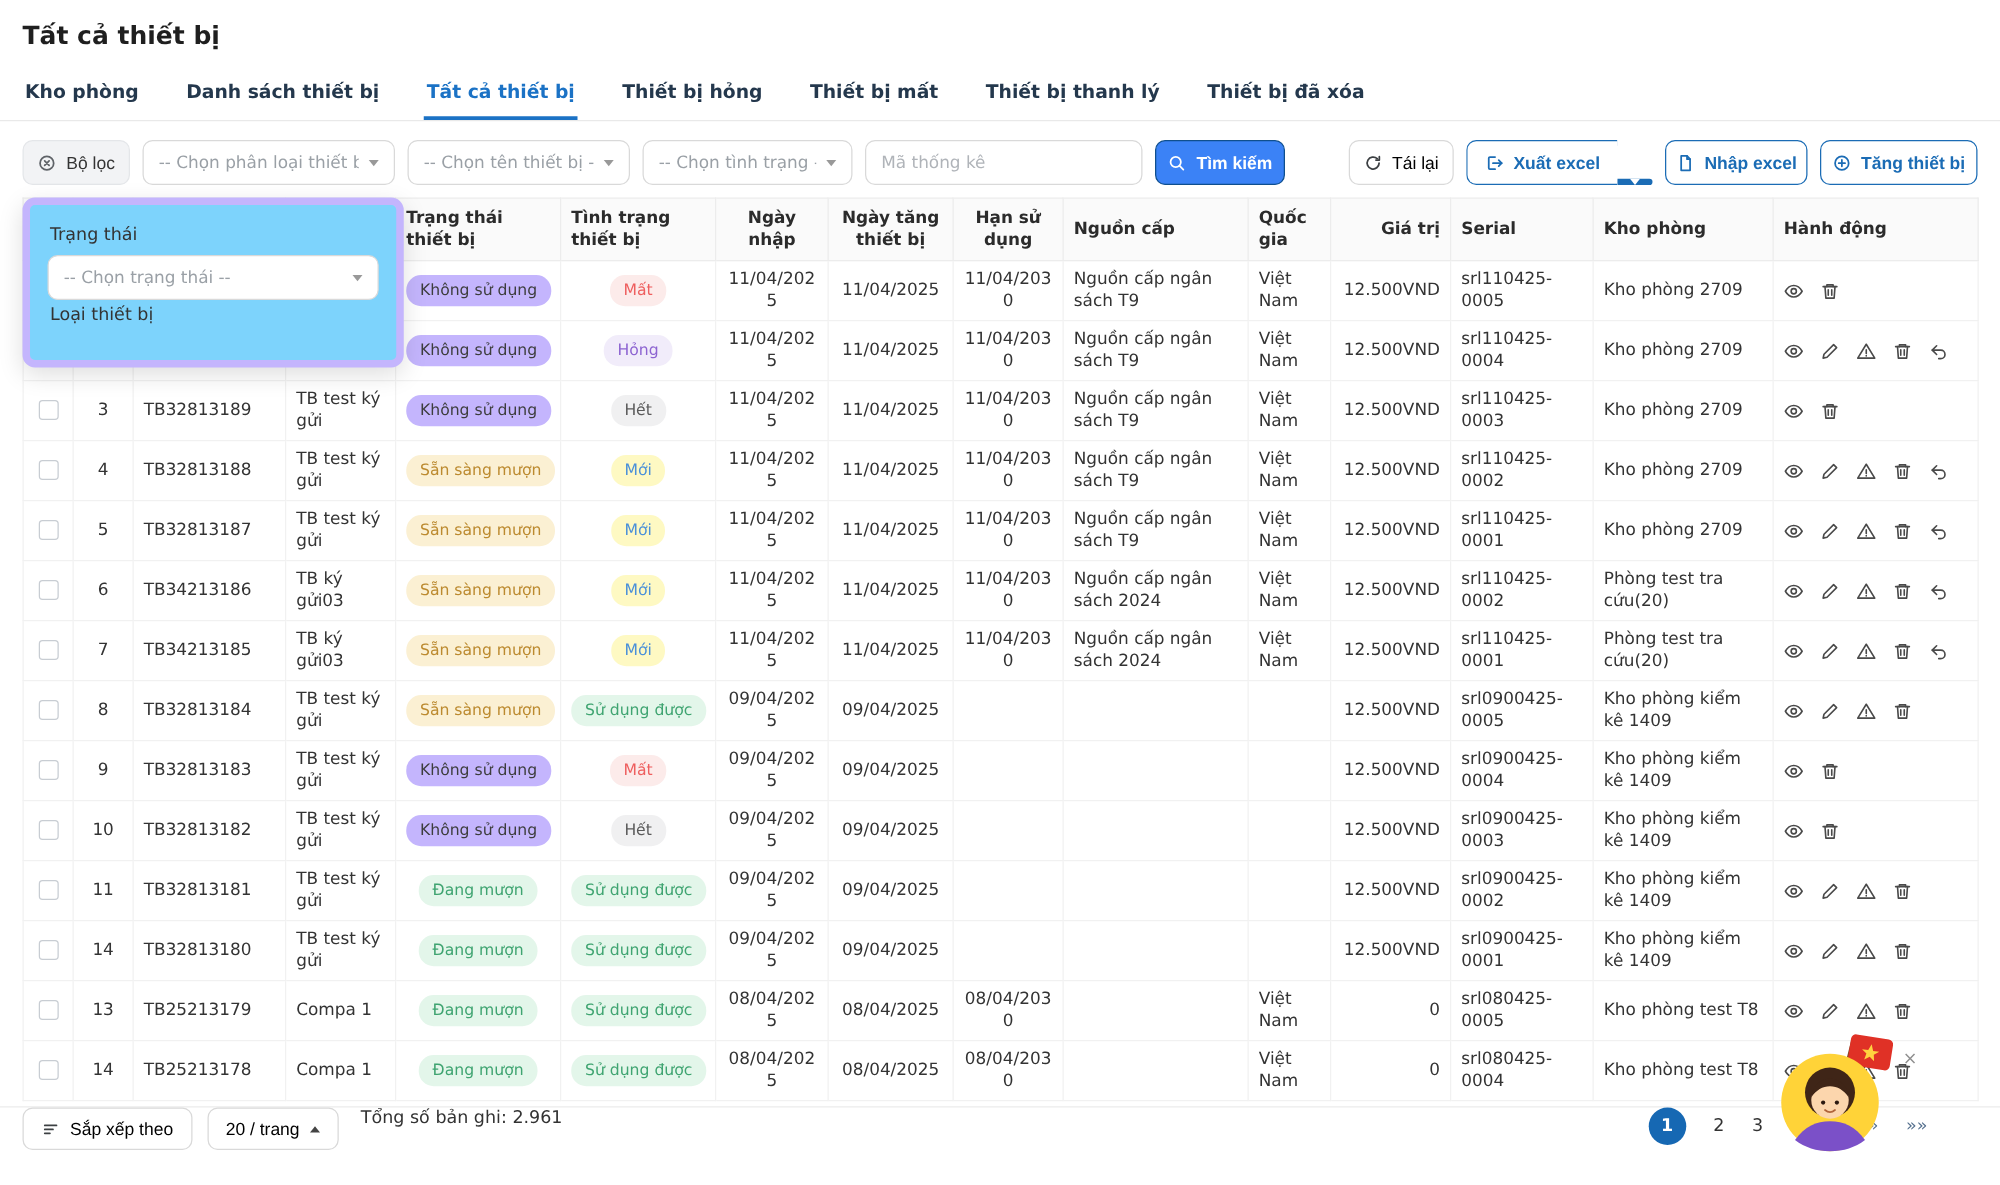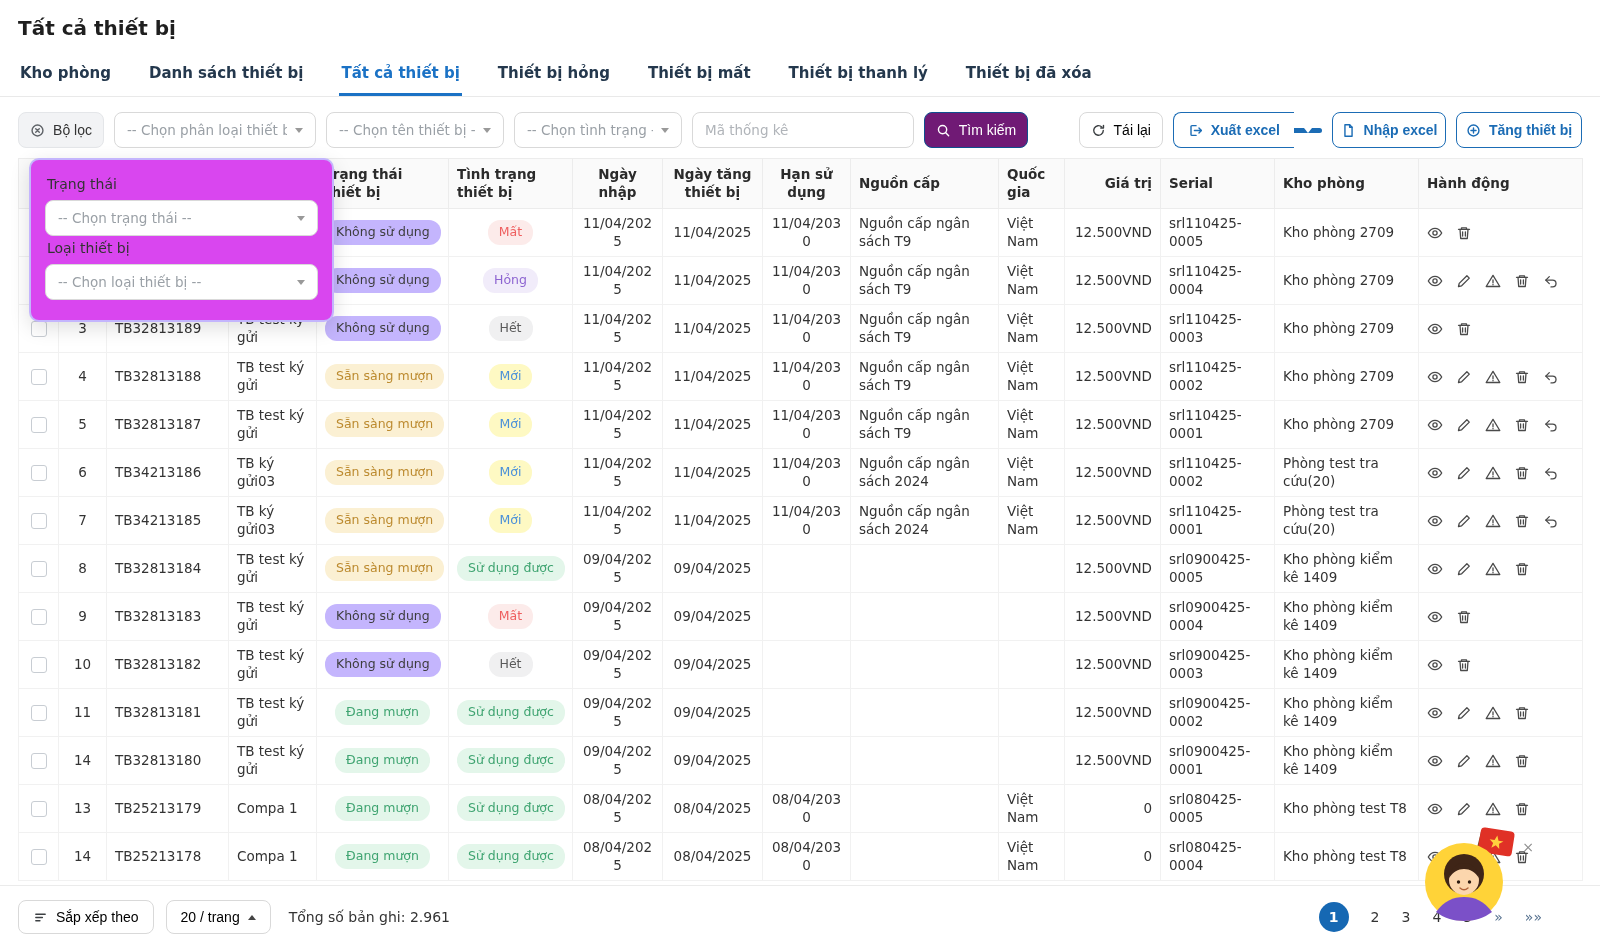--- a/index.html
+++ b/index.html
@@ -10,23 +10,23 @@
   .page-title{font-size:20px;font-weight:700;color:#1f1f1f;padding:16px 18px 0}
 
   .tab-bar{display:flex;gap:34px;padding:0 18px;margin-top:16px;border-bottom:1px solid #e9e9e9}
   .tab{font-size:15px;font-weight:600;color:#24384d;padding:8px 2px 11px;border-bottom:3px solid transparent;cursor:pointer;white-space:nowrap}
   .tab.active{color:#1b72c5;border-bottom-color:#1b72c5}
 
   .toolbar{display:flex;align-items:center;gap:10px;margin:15px 18px 10px;height:36px}
   .btn{display:inline-flex;align-items:center;justify-content:center;gap:8px;height:36px;
        border-radius:8px;font-size:14px;cursor:pointer;white-space:nowrap;background:#fff;border:1px solid #d9d9d9;padding:0 14px}
   .btn-muted{background:#f2f3f5;border:1px solid #e4e6e9;color:#333}
-  .btn-dark{background:#701a75;border:1px solid #0f4f8e;color:#fff;font-weight:400}
+  .btn-dark{background:#3b82f6;border:1px solid #0f4f8e;color:#fff;font-weight:700}
   .btn-outline{border:1.5px solid #1b6cb5;color:#1b6cb5;font-weight:600}
-  .btn-group{display:inline-flex;align-items:center}
+  .btn-group{display:inline-flex;align-items:flex-end}
   .btn-group .btn-outline{border-top-right-radius:0;border-bottom-right-radius:0;border-right:none}
   .split-caret{width:28px;display:flex;align-items:center;justify-content:center;background:#1b6cb5;
        border-radius:0 8px 8px 0;cursor:pointer}
   .ml-auto{margin-left:auto}
 
   .select{display:flex;align-items:center;justify-content:space-between;gap:8px;height:36px;
       border:1px solid #d9d9d9;border-radius:8px;background:#fff;padding:0 12px;cursor:pointer;min-width:0}
   .select .ph{font-size:13.5px;color:#9aa0a6;white-space:nowrap;overflow:hidden}
   .text-input{height:36px;border:1px solid #d9d9d9;border-radius:8px;padding:0 12px;font-size:13.5px;color:#333;
       font-family:inherit;outline:none}
@@ -61,29 +61,29 @@
   .b-red{background:#fcebea;color:#ee5f5f}
   .b-purple{background:#f1ecfa;color:#8d64d1}
   .b-gray{background:#f0f0f1;color:#5a5a5a}
   .b-blue{background:#fef9c3;color:#4a90d9}
 
   .actions-cell{display:flex;align-items:center;gap:13px}
   .act{cursor:pointer;display:inline-flex}
   .act svg{width:16px;height:16px;fill:none;stroke:#4a4a4a;stroke-width:1.3;stroke-linecap:round;stroke-linejoin:round}
 
   
-  .popover{position:absolute;left:29px;top:158px;width:305px;background:#d946ef;border:2px solid #c4b5fd;
+  .popover{position:absolute;left:18px;top:158px;width:305px;background:#7dd3fc;border:6px solid #c4b5fd;
       border-radius:10px;box-shadow:0 6px 20px rgba(0,0,0,.13);padding:16px 14px 20px;z-index:40}
   .popover .lbl{font-size:14px;color:#333;margin:0 2px 8px}
   .popover .select{margin-bottom:4px}
   .popover .select:last-child{margin-bottom:0}
 
   
   .footer{position:absolute;left:0;right:0;bottom:0;height:63px;background:#fff;border-top:1px solid #ebebeb;
-      display:flex;align-items:center;gap:12px;padding:0 18px;z-index:20}
+      display:flex;align-items:flex-start;gap:12px;padding:0 18px;z-index:20}
   .footer .btn{height:34px;font-size:14px}
   .total-label{font-size:14px;color:#333;margin-left:6px}
   .pagination{margin-left:auto;display:flex;align-items:center;gap:22px;padding-right:40px;font-size:14px}
   .page-num{cursor:pointer;color:#333}
   .page-num.active{width:30px;height:30px;border-radius:50%;background:#1668b3;color:#fff;display:flex;align-items:center;justify-content:center;font-weight:600}
   .jump{cursor:pointer;color:#56718f}
 
   
   .mascot{position:absolute;left:1412px;top:818px;width:122px;height:112px;z-index:50}
   .mascot-close{position:absolute;right:0;top:22px;color:#8f8f8f;font-size:14px;cursor:pointer;line-height:1}
@@ -848,24 +848,20 @@
       </tbody>
   </table>
 
   <div class="popover">
     <div class="lbl">Trạng thái</div>
     <div class="select">
       <span class="ph">-- Chọn trạng thái --</span>
       <span class="caret-down"></span>
     </div>
     <div class="lbl">Loại thiết bị</div>
-    <div class="select">
-      <span class="ph">-- Chọn loại thiết bị --</span>
-      <span class="caret-down"></span>
-    </div>
   </div>
 
   <div class="footer">
     <button class="btn">
       <span class="bicon ic-dark">
           <svg viewBox="0 0 16 16">
             <path d="M3 4.6h10M3 8h7M3 11.4h4.4"></path>
           </svg>
         </span>
       <span>Sắp xếp theo</span>

